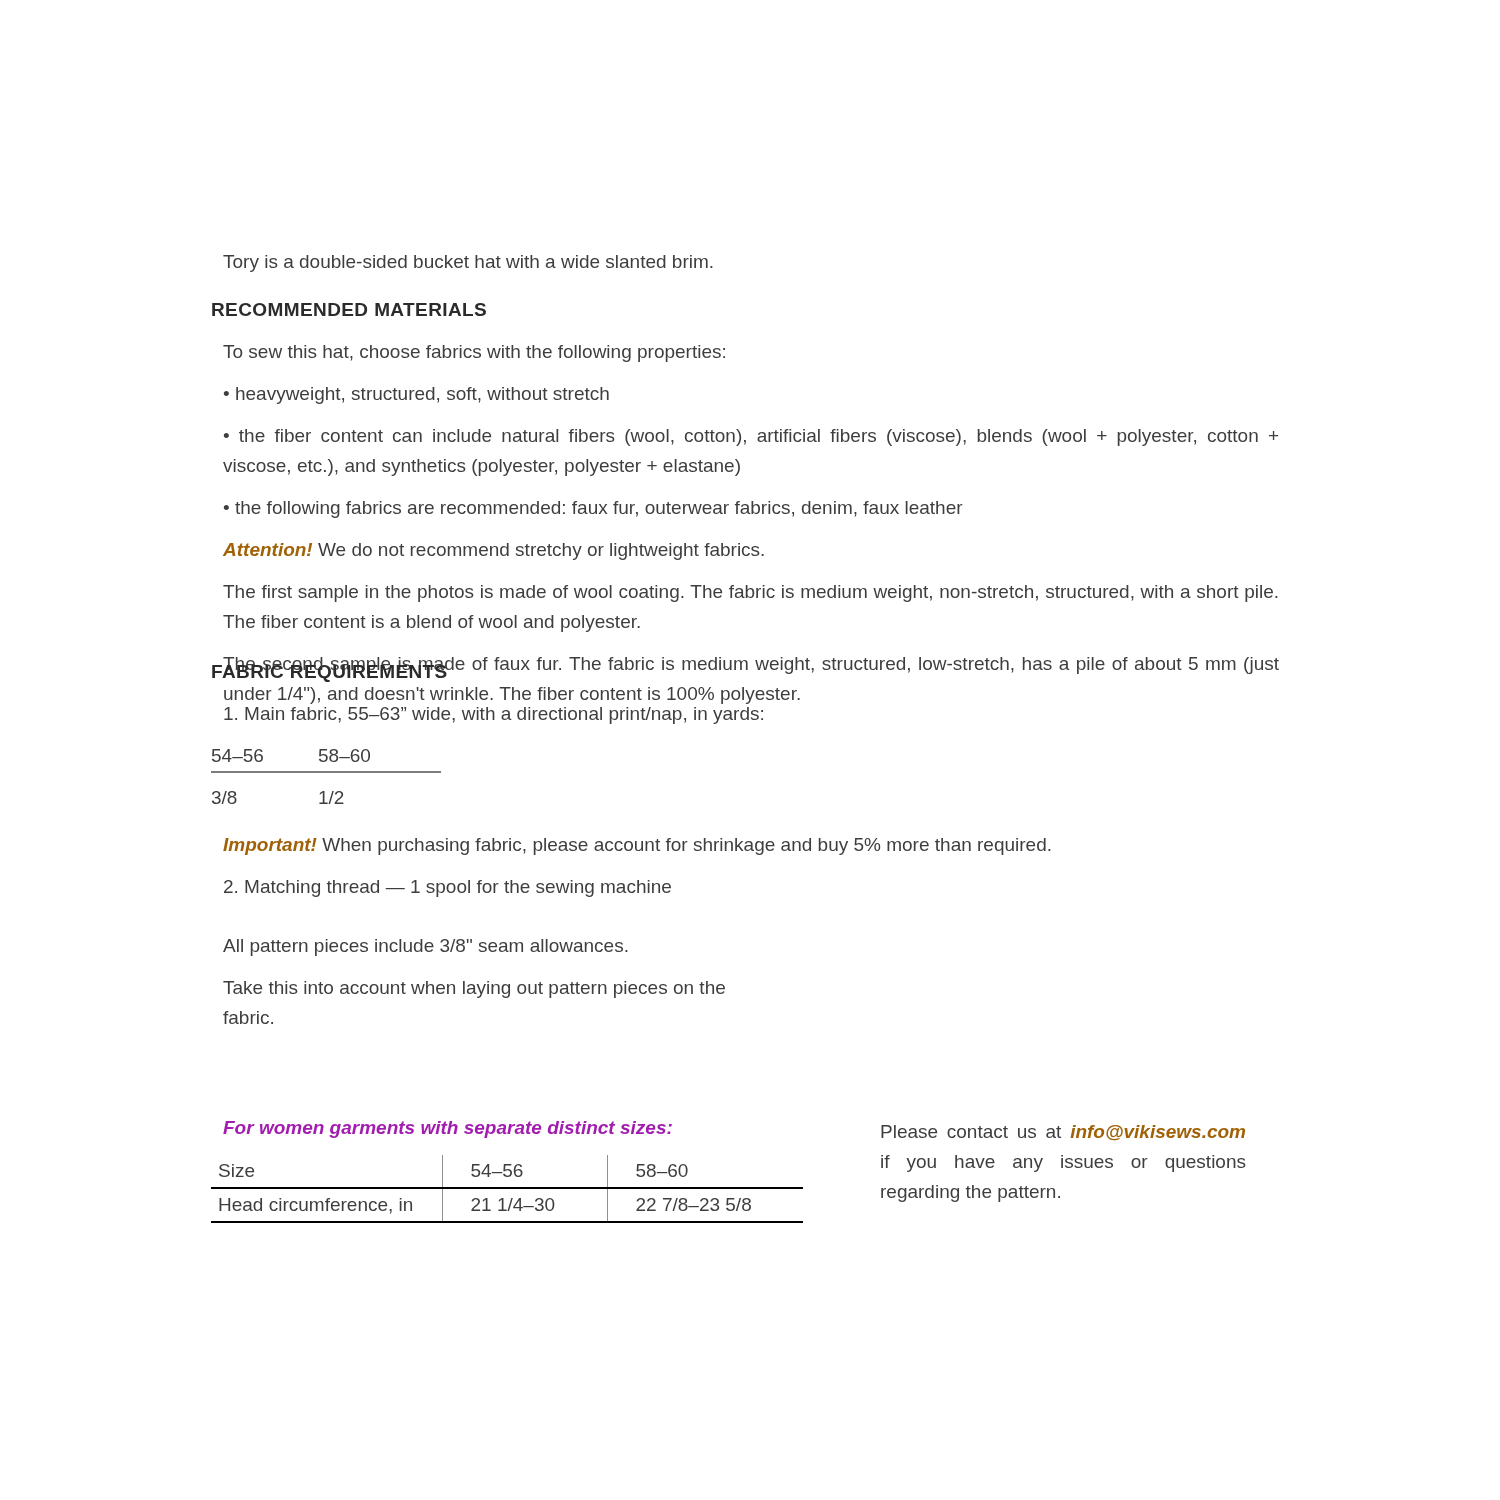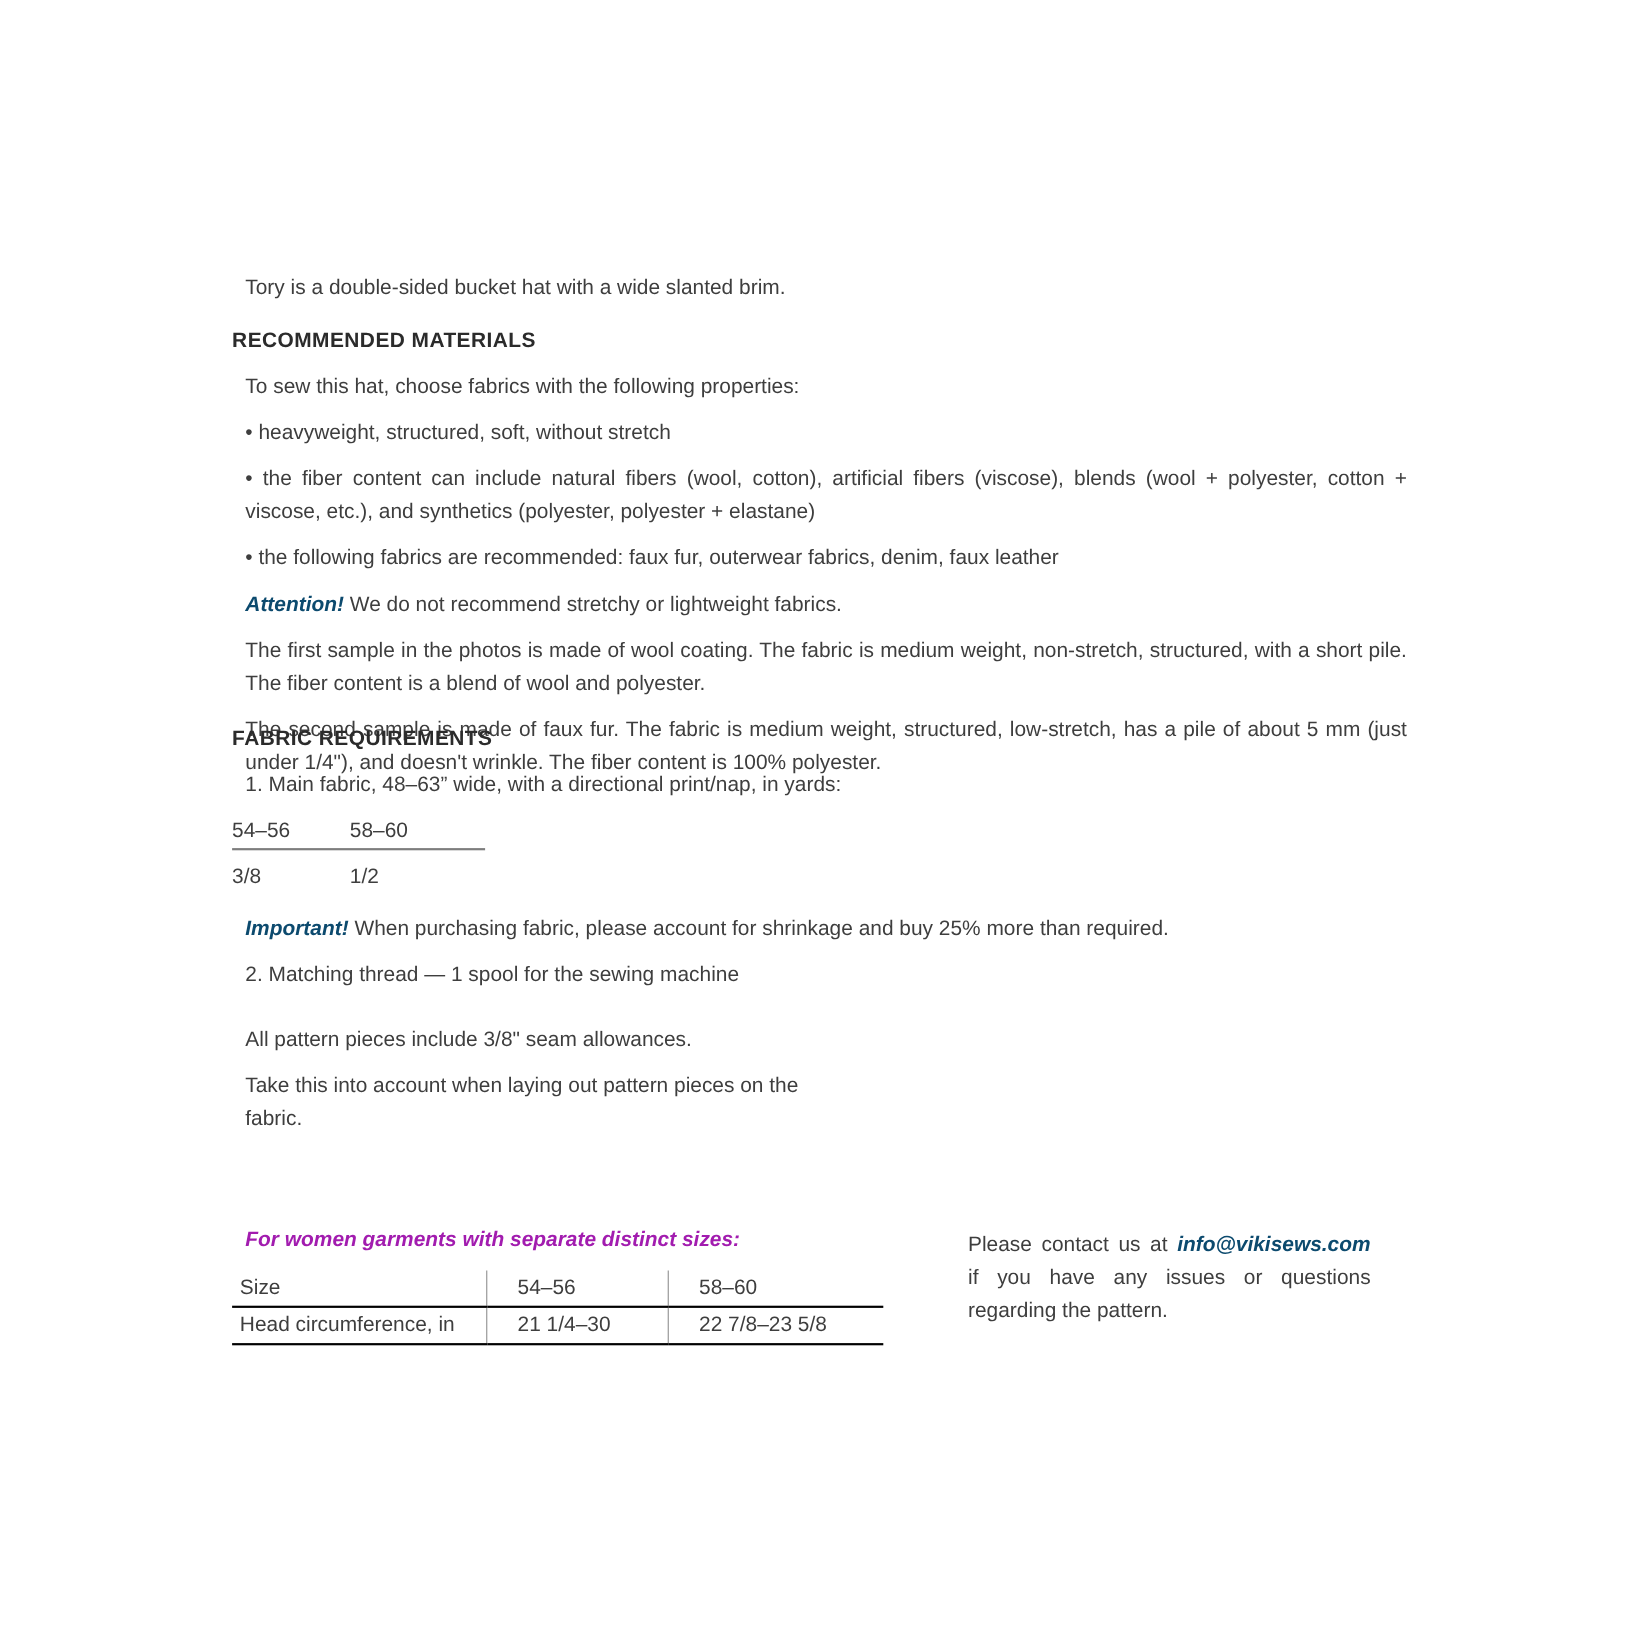--- a/index.html
+++ b/index.html
@@ -18,21 +18,21 @@
   .block { position: absolute; left: 211px; width: 1080px; }
   h2 {
     margin: 0;
     font-size: 19px;
     line-height: 30px;
     font-weight: 700;
     letter-spacing: 0.4px;
     color: #2b2b2b;
   }
   .just { text-align: justify; }
-  .bi { font-weight: 700; font-style: italic; color: #0c4a6e; }
+  .bi { font-weight: 700; font-style: italic; color: #a16207; }
 
   #intro-block { top: 235px; }
 
   #materials-block { top: 295px; }
   #materials-block h2 { margin-bottom: 5px; }
 
   #fabric-block { top: 657px; }
   .yardage { margin-top: 5px; width: 230px; }
   .yardage-row { display: flex; }
   .yardage-row span { width: 107px; flex: 0 0 107px; }
@@ -87,32 +87,32 @@
   <p>• heavyweight, structured, soft, without stretch</p>
   <p class="just">• the fiber content can include natural fibers (wool, cotton), artificial fibers (viscose), blends (wool + polyester, cotton + viscose, etc.), and synthetics (polyester, polyester + elastane)</p>
   <p>• the following fabrics are recommended: faux fur, outerwear fabrics, denim, faux leather</p>
   <p><span class="bi">Attention!</span><span> We do not recommend stretchy or lightweight fabrics.</span></p>
   <p class="just">The first sample in the photos is made of wool coating. The fabric is medium weight, non-stretch, structured, with a short pile. The fiber content is a blend of wool and polyester.</p>
   <p class="just">The second sample is made of faux fur. The fabric is medium weight, structured, low-stretch, has a pile of about 5 mm (just under 1/4"), and doesn't wrinkle. The fiber content is 100% polyester.</p>
 </div>
 
 <div class="block" id="fabric-block">
   <h2>FABRIC REQUIREMENTS</h2>
-  <p>1. Main fabric, 48–63” wide, with a directional print/nap, in yards:</p>
+  <p>1. Main fabric, 55–63” wide, with a directional print/nap, in yards:</p>
   <div class="yardage">
     <div class="yardage-row yardage-head">
       <span>54–56</span>
       <span>58–60</span>
     </div>
     <div class="yardage-row yardage-vals">
       <span>3/8</span>
       <span>1/2</span>
     </div>
   </div>
-  <p class="important-line"><span class="bi">Important!</span><span> When purchasing fabric, please account for shrinkage and buy 25% more than required.</span></p>
+  <p class="important-line"><span class="bi">Important!</span><span> When purchasing fabric, please account for shrinkage and buy 5% more than required.</span></p>
   <p class="thread-line">2. Matching thread — 1 spool for the sewing machine</p>
 </div>
 
 <div class="block" id="twocol-block">
   <div class="col-right">
     <p>All pattern pieces include 3/8" seam allowances.</p>
     <p>Take this into account when laying out pattern pieces on the fabric.</p>
   </div>
 </div>
 

